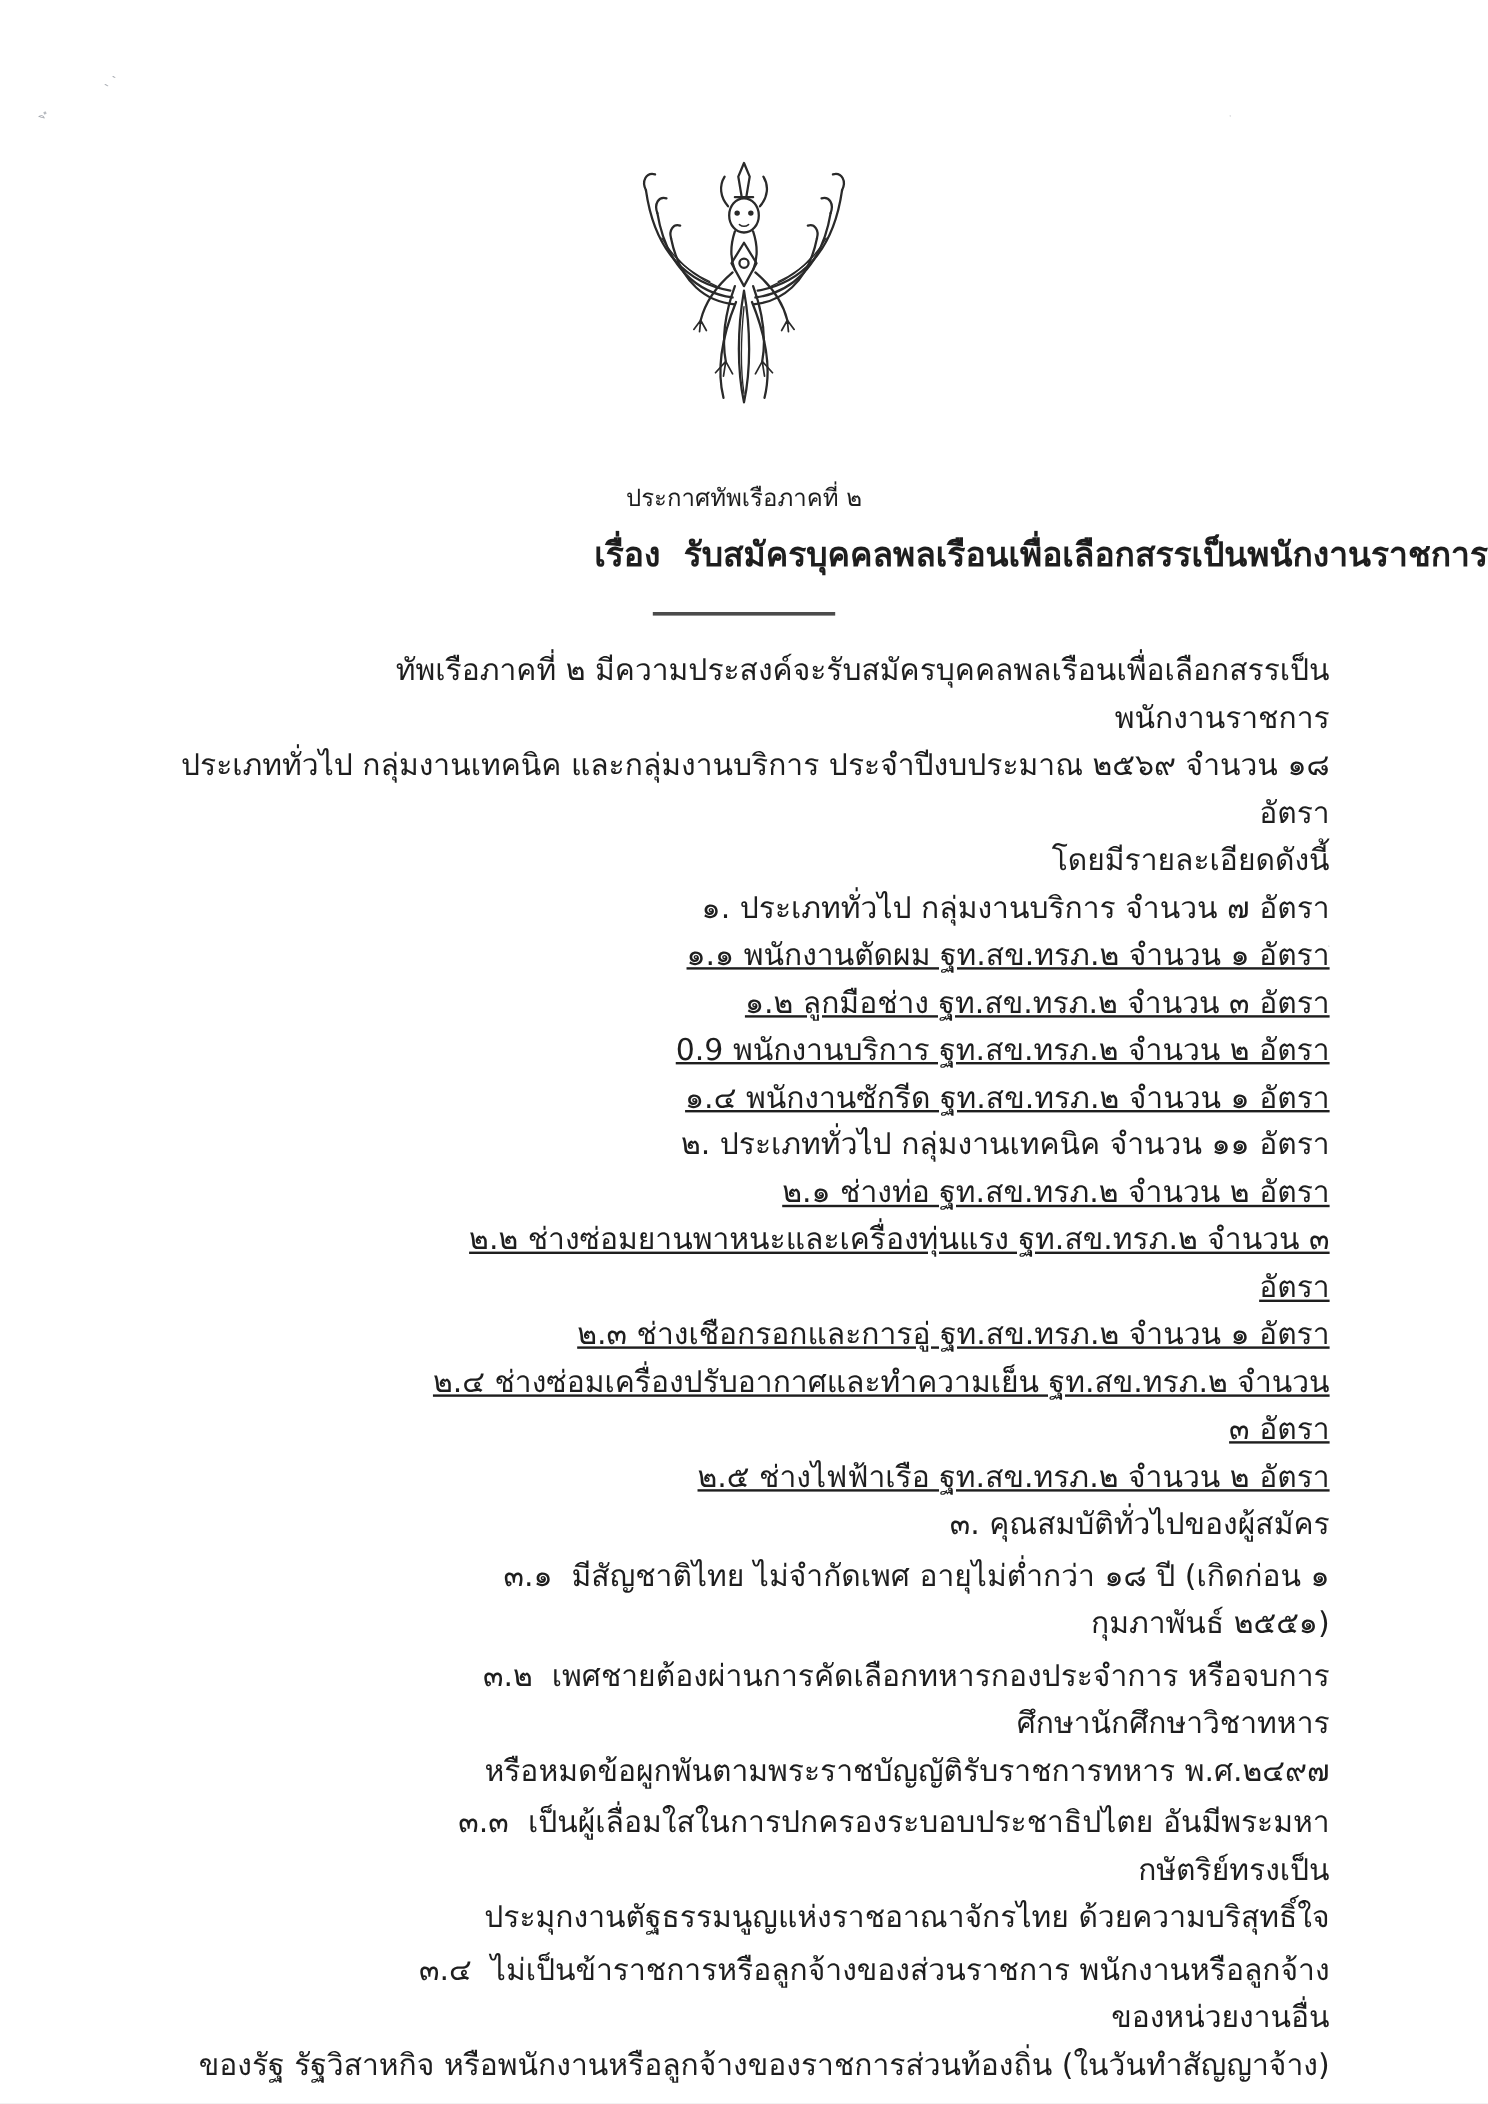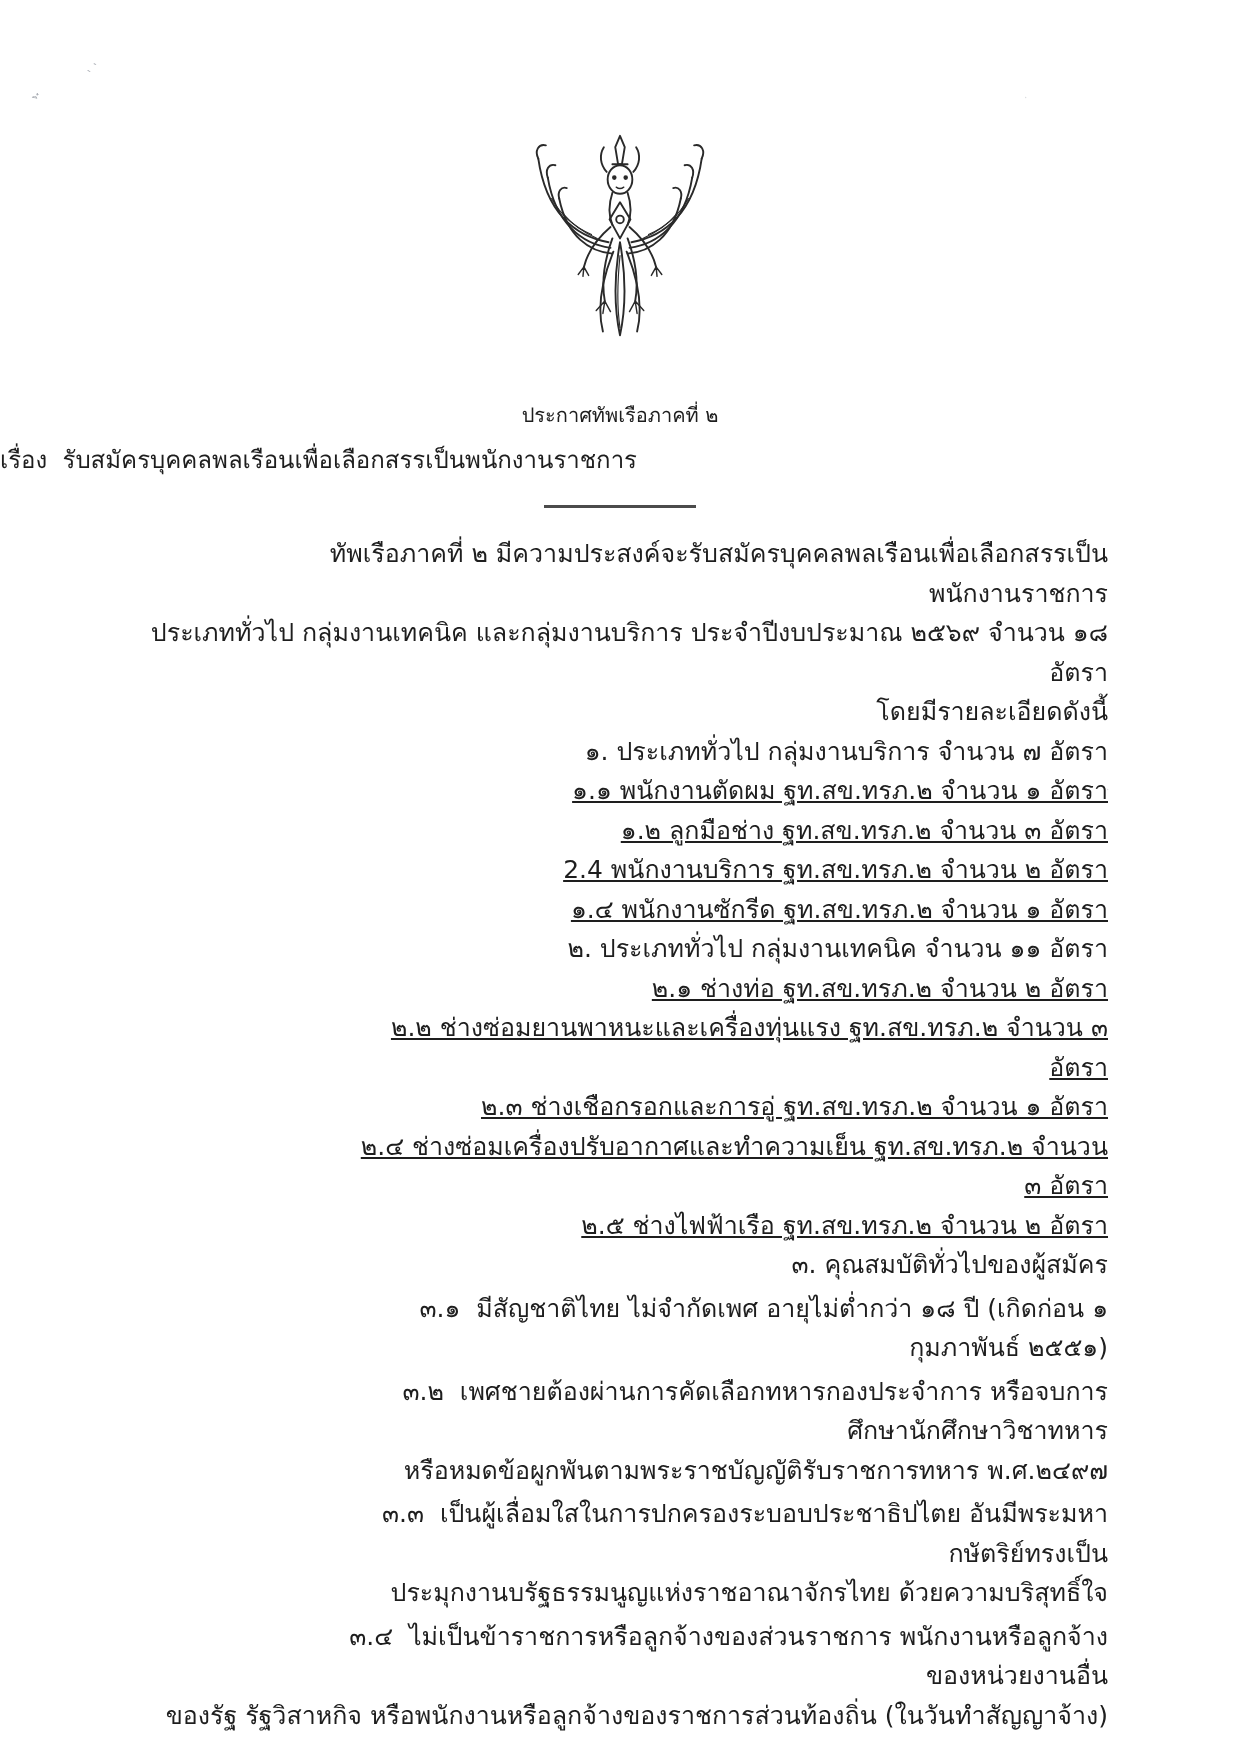--- a/index.html
+++ b/index.html
@@ -16,21 +16,21 @@
   .artifact { position:absolute; color:#8d929b; opacity:.75; font-size:13px; transform:rotate(-18deg); user-select:none; }
   .artifact.a1 { left:84px;  top:56px; letter-spacing:2px; }
   .artifact.a2 { left:38px;  top:92px; font-size:12px; transform:rotate(8deg); opacity:.8; }
   .artifact.a3 { left:1024px; top:92px; opacity:.35; font-size:10px; }
   .artifact.a4 { left:1106px; top:784px; opacity:.35; font-size:10px; }
 
   .emblem { width:228px; margin:132px auto 0 auto; }
   .emblem svg { display:block; width:100%; height:auto; }
 
   .title   { margin:20px 0 0 0; text-align:center; font-size:20px; font-weight:normal; }
-  .subject { margin:9px 0 0 0;  text-align:left; font-size:24px; }
+  .subject { margin:9px 0 0 0;  text-align:right; font-size:28px;font-weight:bold; }
   .divider { width:152px; height:3px; background:#4b4b4b; margin:26px auto 0 auto; }
 
   .body { margin:26px 132px 0 148px; font-size:25px; line-height:39.5px; }
   .body p { margin:0;text-align:right; }
   .first-indent { text-indent:162px; }
   .lv1 { padding-left:142px; }
   .lv2 { padding-left:197px;text-decoration:underline; }
   .clause { margin-top:4px; }
   .clause .cfirst { padding-left:197px; }
 </style>
@@ -105,40 +105,40 @@
   <div class="divider"></div>
 
   <main class="body">
     <p class="first-indent">ทัพเรือภาคที่ ๒ มีความประสงค์จะรับสมัครบุคคลพลเรือนเพื่อเลือกสรรเป็นพนักงานราชการ</p>
     <p>ประเภททั่วไป กลุ่มงานเทคนิค และกลุ่มงานบริการ ประจำปีงบประมาณ ๒๕๖๙ จำนวน ๑๘ อัตรา</p>
     <p>โดยมีรายละเอียดดังนี้</p>
 
     <p class="lv1">๑. ประเภททั่วไป กลุ่มงานบริการ จำนวน ๗ อัตรา</p>
     <p class="lv2">๑.๑ พนักงานตัดผม ฐท.สข.ทรภ.๒ จำนวน ๑ อัตรา</p>
     <p class="lv2">๑.๒ ลูกมือช่าง ฐท.สข.ทรภ.๒ จำนวน ๓ อัตรา</p>
-    <p class="lv2">2.4 พนักงานบริการ ฐท.สข.ทรภ.๒ จำนวน ๒ อัตรา</p>
+    <p class="lv2">0.9 พนักงานบริการ ฐท.สข.ทรภ.๒ จำนวน ๒ อัตรา</p>
     <p class="lv2">๑.๔ พนักงานซักรีด ฐท.สข.ทรภ.๒ จำนวน ๑ อัตรา</p>
     <p class="lv1">๒. ประเภททั่วไป กลุ่มงานเทคนิค จำนวน ๑๑ อัตรา</p>
     <p class="lv2">๒.๑ ช่างท่อ ฐท.สข.ทรภ.๒ จำนวน ๒ อัตรา</p>
     <p class="lv2">๒.๒ ช่างซ่อมยานพาหนะและเครื่องทุ่นแรง ฐท.สข.ทรภ.๒ จำนวน ๓ อัตรา</p>
     <p class="lv2">๒.๓ ช่างเชือกรอกและการอู่ ฐท.สข.ทรภ.๒ จำนวน ๑ อัตรา</p>
     <p class="lv2">๒.๔ ช่างซ่อมเครื่องปรับอากาศและทำความเย็น ฐท.สข.ทรภ.๒ จำนวน ๓ อัตรา</p>
     <p class="lv2">๒.๕ ช่างไฟฟ้าเรือ ฐท.สข.ทรภ.๒ จำนวน ๒ อัตรา</p>
     <p class="lv1">๓. คุณสมบัติทั่วไปของผู้สมัคร</p>
 
     <div class="clause">
       <p class="cfirst">๓.๑&nbsp; มีสัญชาติไทย ไม่จำกัดเพศ อายุไม่ต่ำกว่า ๑๘ ปี (เกิดก่อน ๑ กุมภาพันธ์ ๒๕๕๑)</p>
     </div>
     <div class="clause">
       <p class="cfirst">๓.๒&nbsp; เพศชายต้องผ่านการคัดเลือกทหารกองประจำการ หรือจบการศึกษานักศึกษาวิชาทหาร</p>
       <p>หรือหมดข้อผูกพันตามพระราชบัญญัติรับราชการทหาร พ.ศ.๒๔๙๗</p>
     </div>
     <div class="clause">
       <p class="cfirst">๓.๓&nbsp; เป็นผู้เลื่อมใสในการปกครองระบอบประชาธิปไตย อันมีพระมหากษัตริย์ทรงเป็น</p>
-      <p>ประมุกงานบรัฐธรรมนูญแห่งราชอาณาจักรไทย ด้วยความบริสุทธิ์ใจ</p>
+      <p>ประมุกงานตัฐธรรมนูญแห่งราชอาณาจักรไทย ด้วยความบริสุทธิ์ใจ</p>
     </div>
     <div class="clause">
       <p class="cfirst">๓.๔&nbsp; ไม่เป็นข้าราชการหรือลูกจ้างของส่วนราชการ พนักงานหรือลูกจ้างของหน่วยงานอื่น</p>
       <p>ของรัฐ รัฐวิสาหกิจ หรือพนักงานหรือลูกจ้างของราชการส่วนท้องถิ่น (ในวันทำสัญญาจ้าง)</p>
     </div>
 
   </main>
 
 </div>
 

